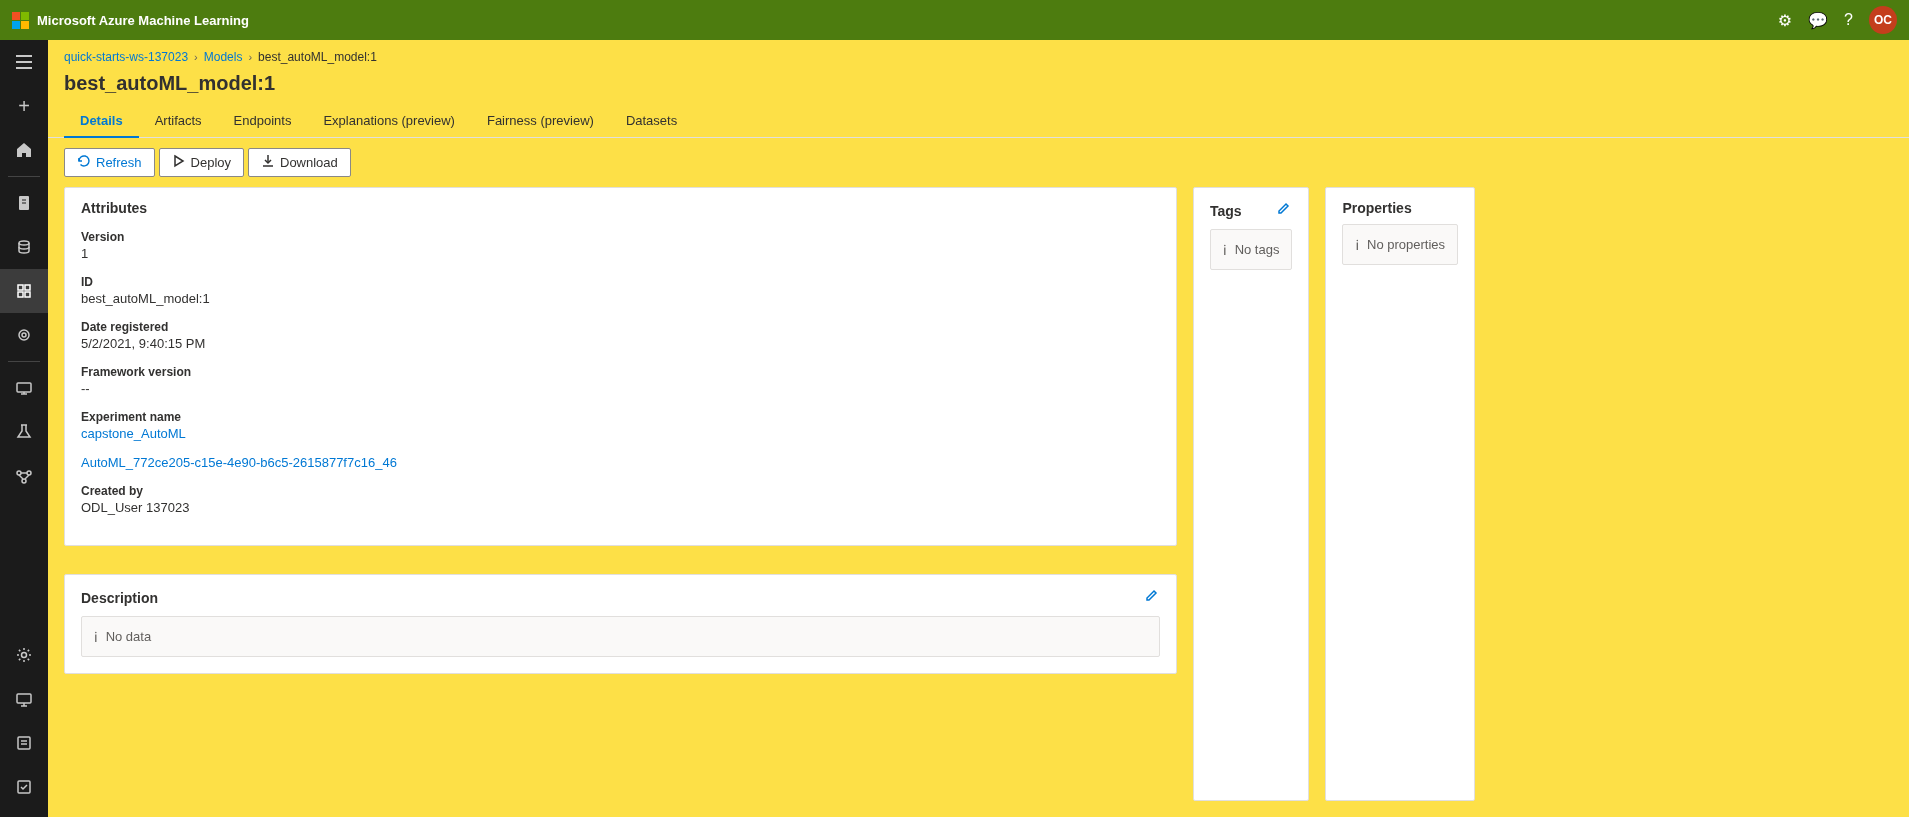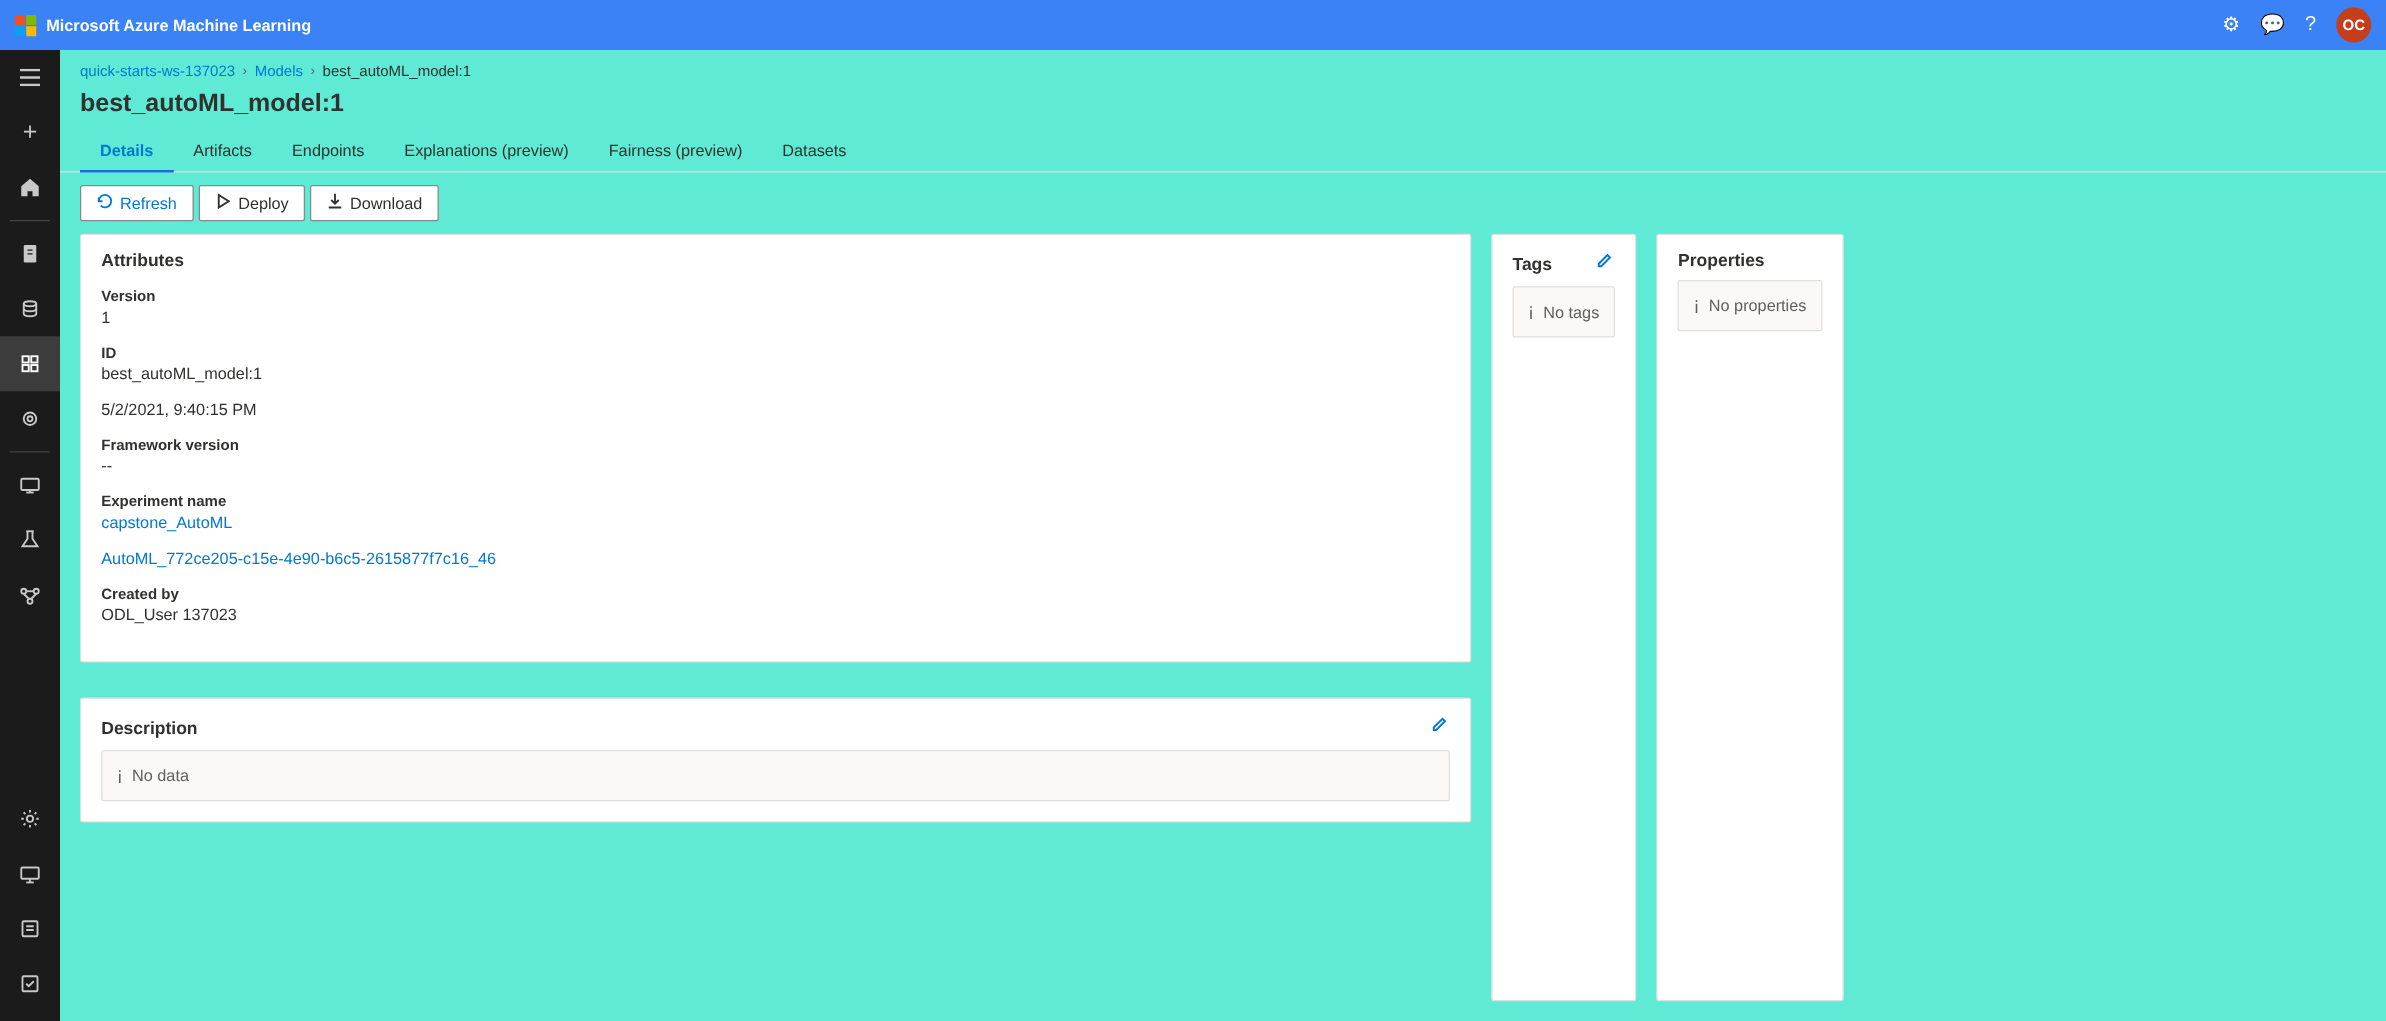--- a/index.html
+++ b/index.html
@@ -1,20 +1,20 @@
 <!DOCTYPE html>
 <html><head>
   <meta charset="utf-8">
   <style>
     * { box-sizing: border-box; margin: 0; padding: 0; }
     body { font-family: 'Segoe UI', sans-serif; font-size: 13px; color: #323130; background: #f3f2f1; }
 
     
     .topbar {
-      background: #3b82f6;
+      background: #4d7c0f;
       color: white;
       height: 40px;
       display: flex;
       align-items: center;
       padding: 0 12px;
       justify-content: space-between;
     }
     .topbar-left { display: flex; align-items: center; gap: 8px; font-size: 13px; font-weight: 600; }
     .topbar-right { display: flex; align-items: center; gap: 16px; }
     .topbar-icon { color: white; font-size: 16px; cursor: pointer; }
@@ -42,21 +42,21 @@
       cursor: pointer;
       font-size: 16px;
     }
     .sidebar-icon.active { color: white; }
     .sidebar-divider { width: 32px; height: 1px; background: #444; margin: 4px 0; }
 
     
     .content-area {
       flex: 1;
       overflow: auto;
-      background: #5eead4;
+      background: #fde047;
       display: flex;
       flex-direction: column;
     }
 
     
     .breadcrumb {
       padding: 10px 16px 4px 16px;
       display: flex;
       align-items: center;
       gap: 6px;
@@ -371,20 +371,21 @@
 
             <div class="attr-item">
               <div class="attr-label">Version</div>
               <div class="attr-value">1</div>
             </div>
             <div class="attr-item">
               <div class="attr-label">ID</div>
               <div class="attr-value">best_autoML_model:1</div>
             </div>
             <div class="attr-item">
+              <div class="attr-label">Date registered</div>
               <div class="attr-value">5/2/2021, 9:40:15 PM</div>
             </div>
             <div class="attr-item">
               <div class="attr-label">Framework version</div>
               <div class="attr-value">--</div>
             </div>
             <div class="attr-item">
               <div class="attr-label">Experiment name</div>
               <a class="attr-value link">capstone_AutoML</a>
             </div>

